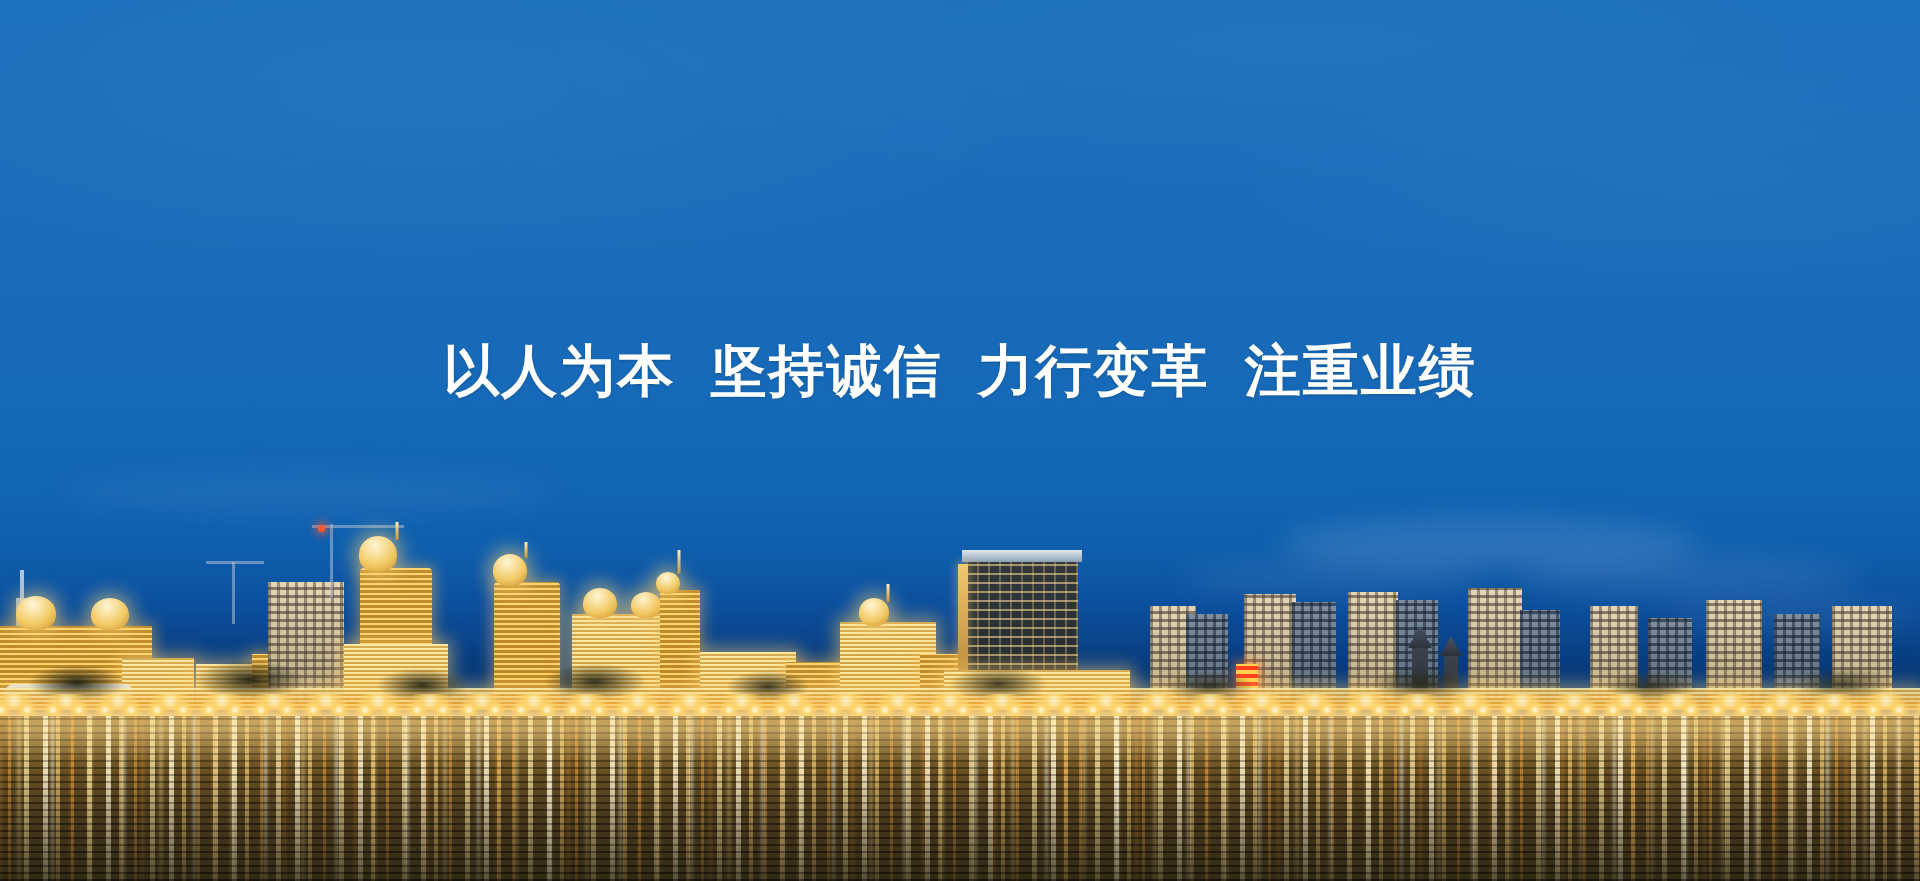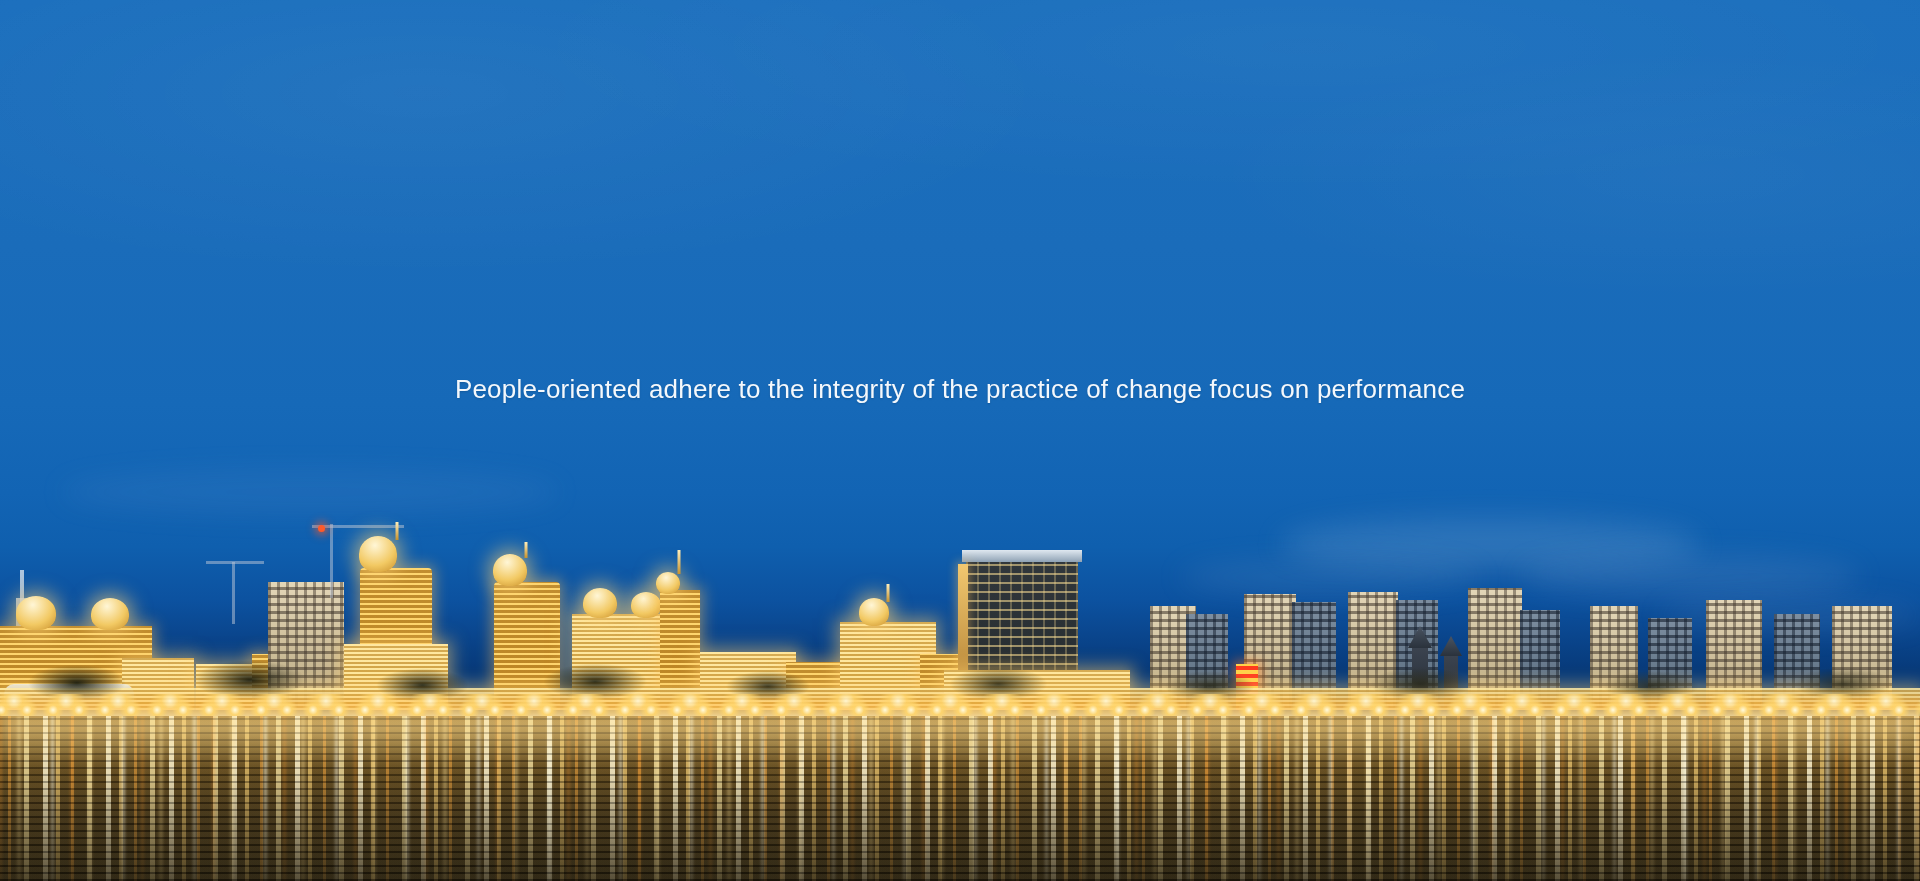--- a/index.html
+++ b/index.html
@@ -350,16 +350,16 @@
 
   <div class="water">
     <div class="refl-base"></div>
     <div class="refl-streaks"></div>
     <div class="refl-streaks b"></div>
     <div class="refl-ripple"></div>
     <div class="refl-glow"></div>
   </div>
 
   <div class="copy">
-    <div class="subline">People-oriented adhere to the integrity of the practice of change focus on performance</div>
+    <div class="headline">以人为本  坚持诚信  力行变革  注重业绩</div>
   </div>
 
 </div>
 
 </body></html>

